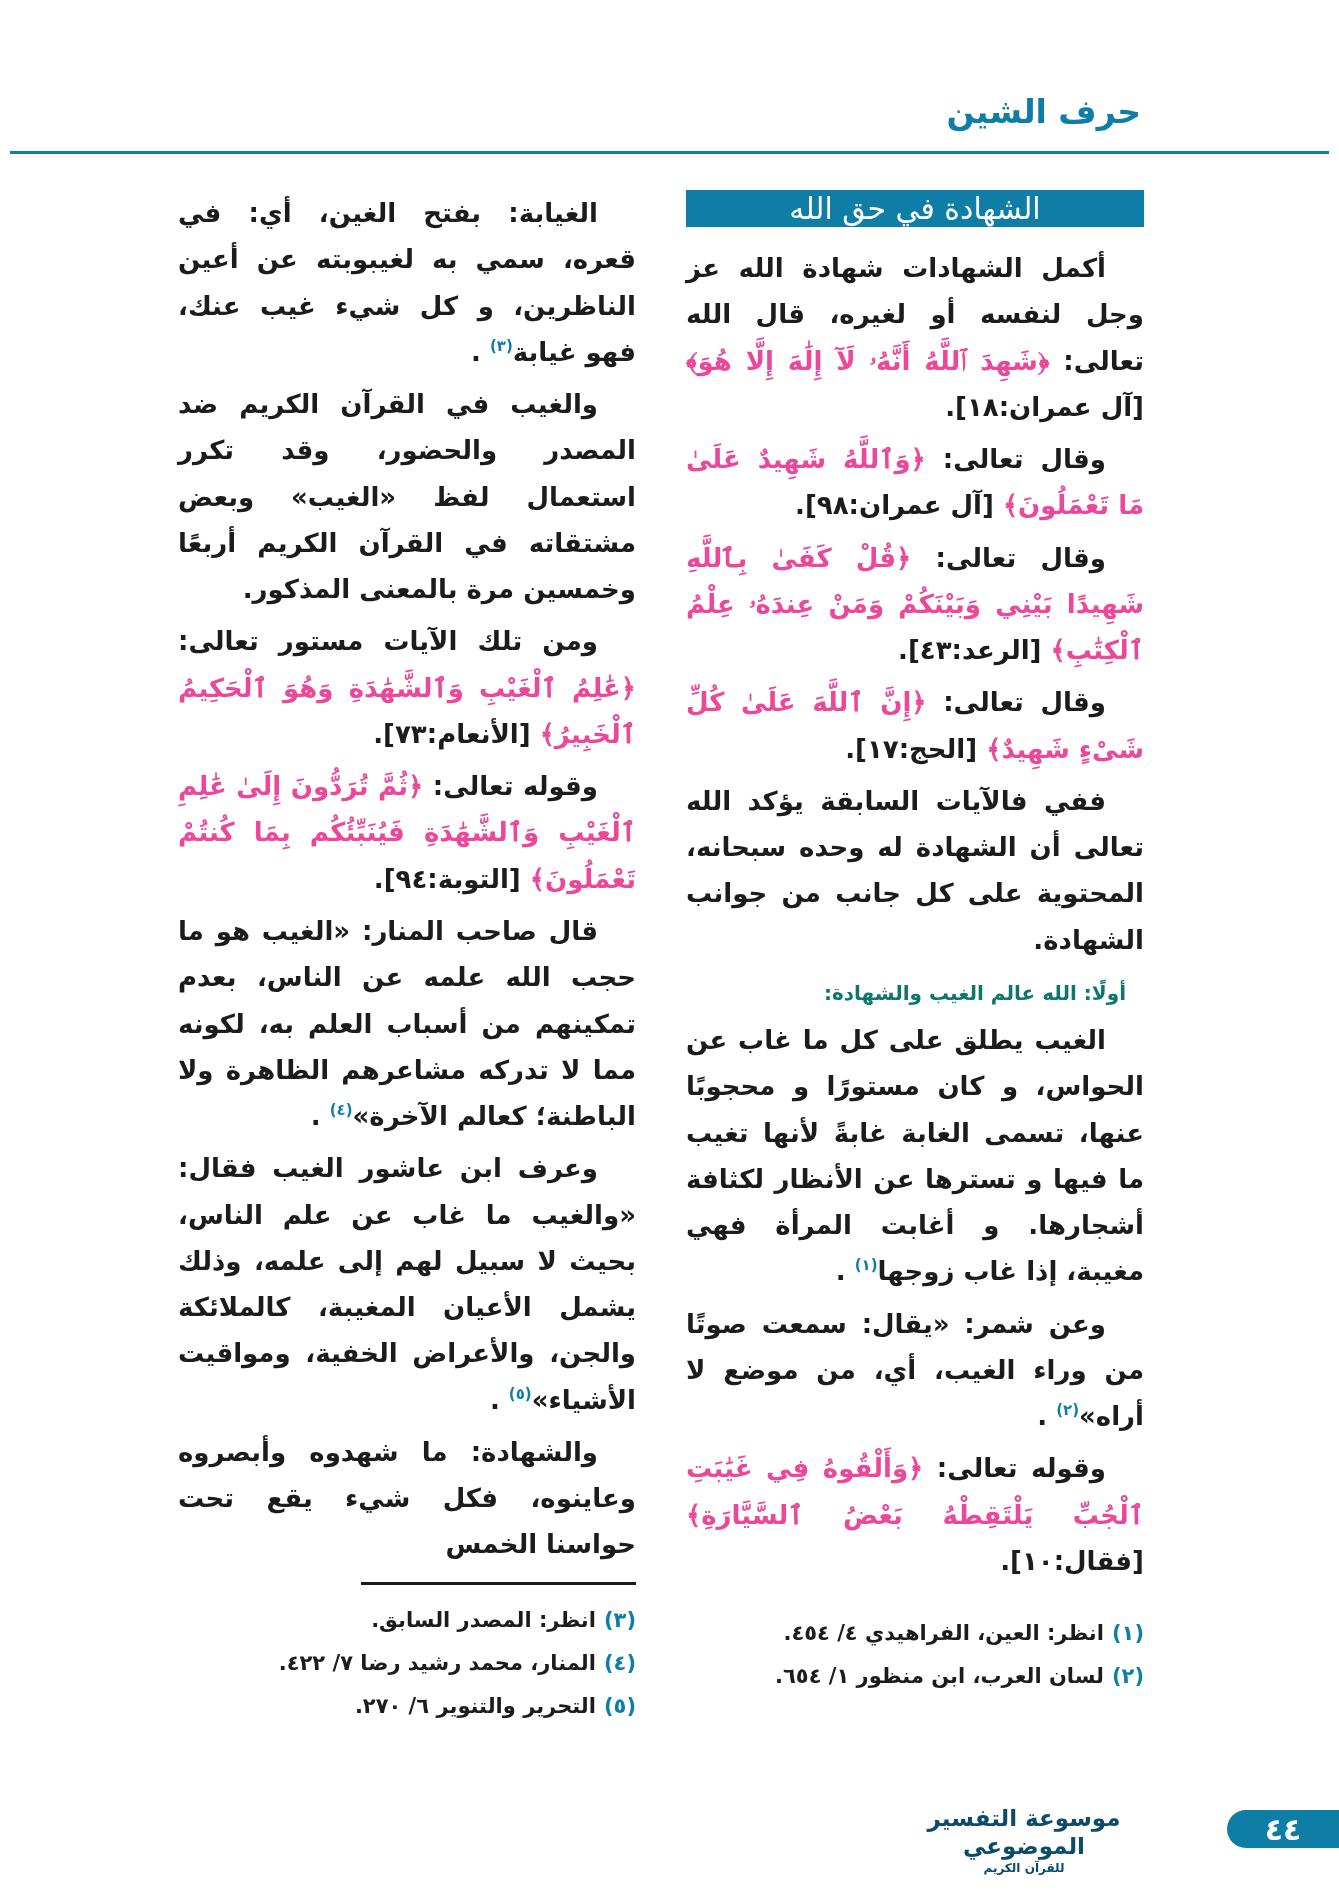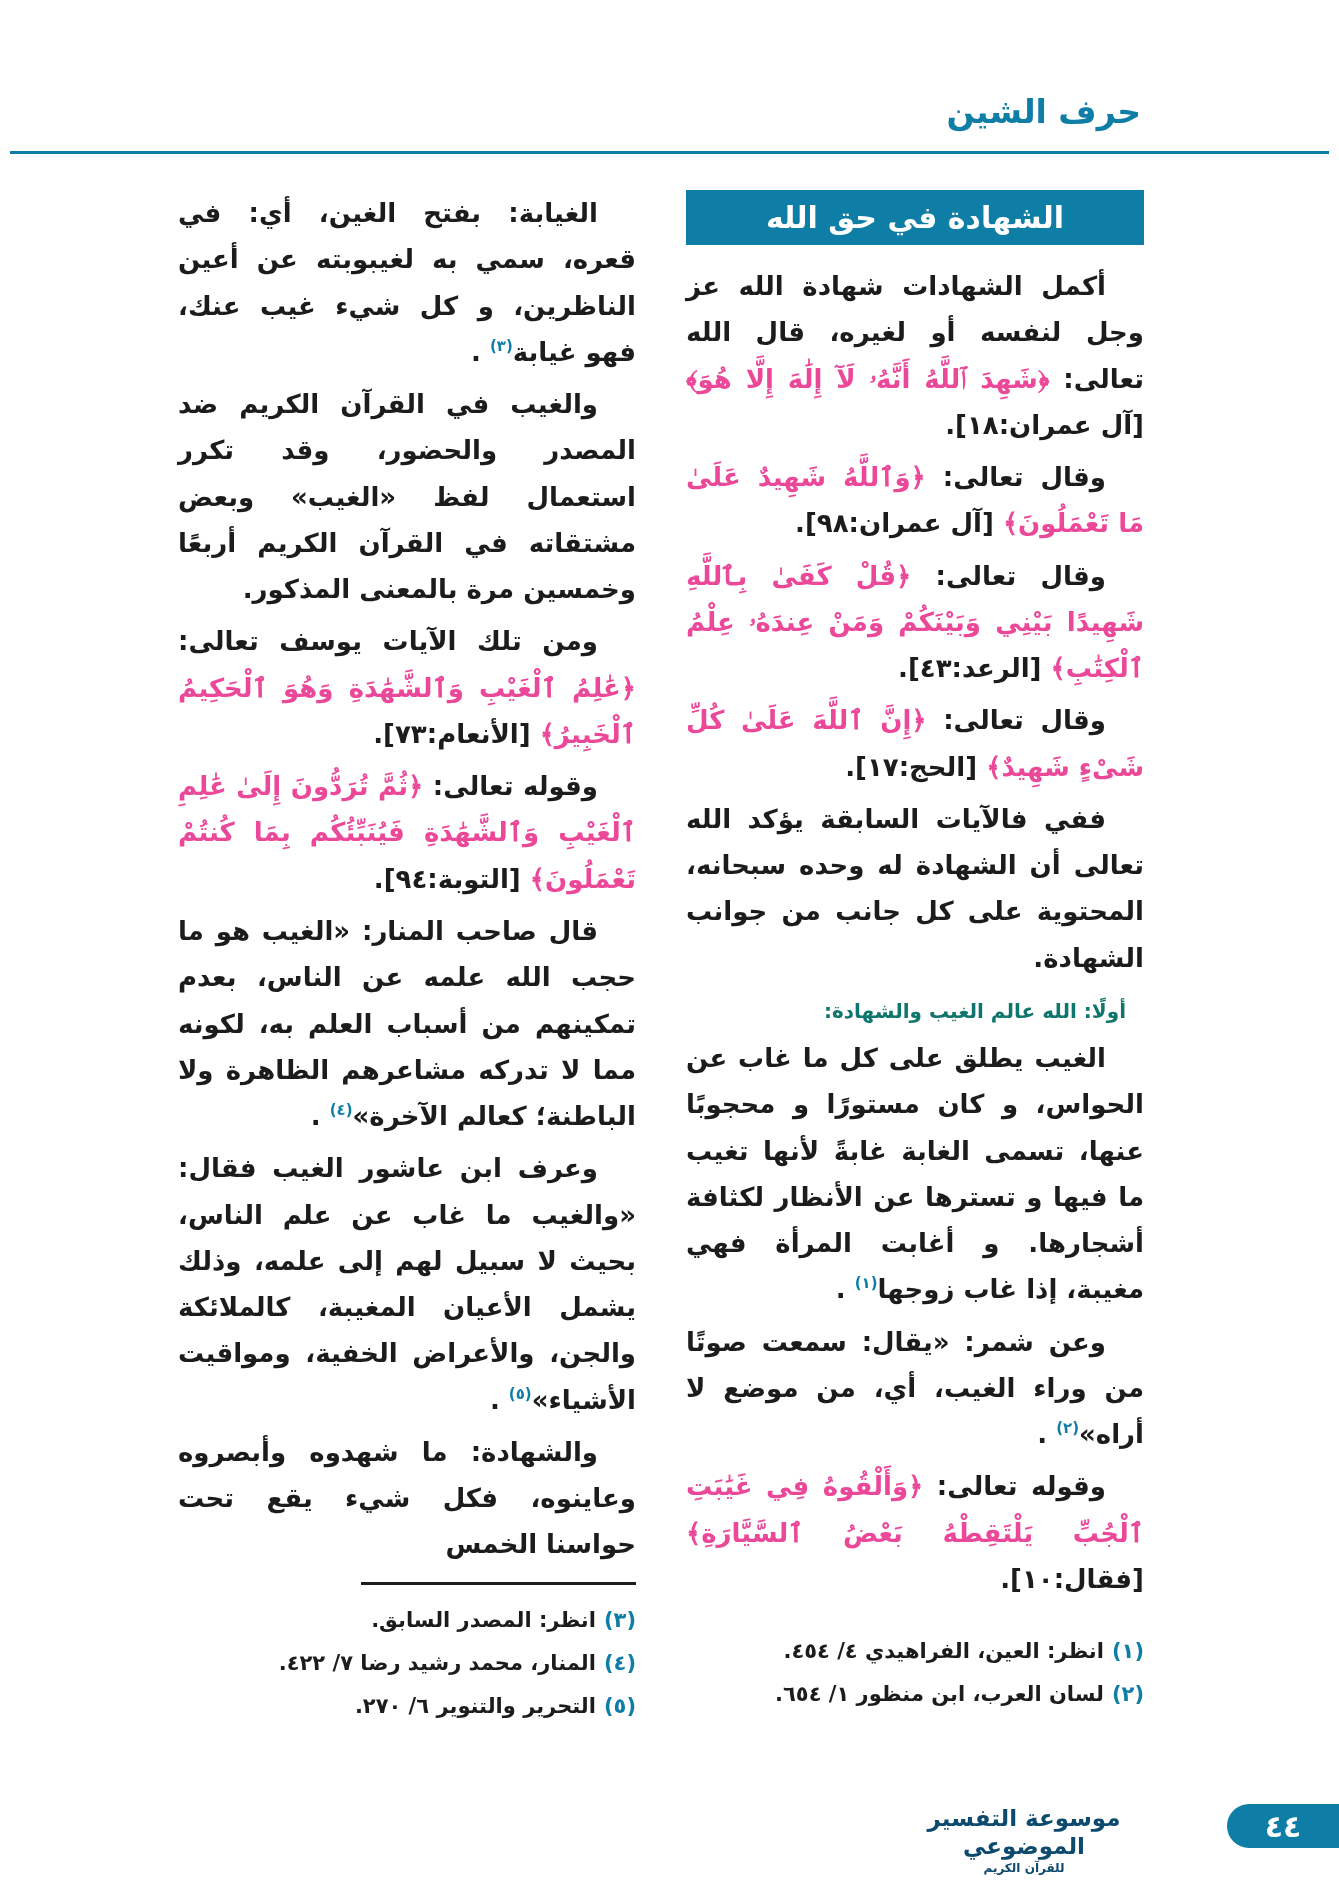--- a/index.html
+++ b/index.html
@@ -39,22 +39,22 @@
     left: 178px;
     display: flex;
     gap: 50px;
   }
   .col { flex: 1; min-width: 0; }
   .section-title {
     background: #0f7ea6;
     color: #ffffff;
     text-align: center;
     font-size: 30px;
-    font-weight: bold;
-    padding: 10px 4px;
+    font-weight: normal;
+    padding: 1px 4px;
     margin-bottom: 18px;
   }
   .para {
     font-size: 26px;
     line-height: 1.78;
     font-weight: 600;
     text-align: justify;
     text-indent: 38px;
     margin-bottom: 6px;
   }
@@ -83,21 +83,21 @@
   }
   .footnotes { margin-top: 28px; font-size: 21px; line-height: 2.05; font-weight: 600; }
   .fn-line { white-space: normal; }
   .fn-marker { color: #0f7ea6; font-weight: bold; margin-left: 8px; }
   
   .page-num-box {
     position: absolute;
     bottom: 42px;
     right: 0;
     width: 112px;
-    height: 44px;
+    height: 38px;
     background: #0f7ea6;
     border-radius: 27px 0 0 27px;
     display: flex;
     align-items: center;
     justify-content: center;
     color: #ffffff;
     font-size: 30px;
     font-weight: bold;
   }
   .publisher-logo {
@@ -172,21 +172,21 @@
     <section class="col">
       <p class="para">
         <span>الغيابة: بفتح الغين، أي: في قعره، سمي به لغيبوبته عن أعين الناظرين، و كل شيء غيب عنك، فهو غيابة</span><sup class="fn-sup">(٣)</sup><span> .</span>
       </p>
 
       <p class="para">
         <span>والغيب في القرآن الكريم ضد المصدر والحضور، وقد تكرر استعمال لفظ «الغيب» وبعض مشتقاته في القرآن الكريم أربعًا وخمسين مرة بالمعنى المذكور.</span>
       </p>
 
       <p class="para">
-        <span>ومن تلك الآيات يوسف تعالى: </span><span class="quran">﴿عَٰلِمُ ٱلْغَيْبِ وَٱلشَّهَٰدَةِ وَهُوَ ٱلْحَكِيمُ ٱلْخَبِيرُ﴾</span><span class="ref"> [الأنعام:٧٣].</span>
+        <span>ومن تلك الآيات مستور تعالى: </span><span class="quran">﴿عَٰلِمُ ٱلْغَيْبِ وَٱلشَّهَٰدَةِ وَهُوَ ٱلْحَكِيمُ ٱلْخَبِيرُ﴾</span><span class="ref"> [الأنعام:٧٣].</span>
       </p>
 
       <p class="para">
         <span>وقوله تعالى: </span><span class="quran">﴿ثُمَّ تُرَدُّونَ إِلَىٰ عَٰلِمِ ٱلْغَيْبِ وَٱلشَّهَٰدَةِ فَيُنَبِّئُكُم بِمَا كُنتُمْ تَعْمَلُونَ﴾</span><span class="ref"> [التوبة:٩٤].</span>
       </p>
 
       <p class="para">
         <span>قال صاحب المنار: «الغيب هو ما حجب الله علمه عن الناس، بعدم تمكينهم من أسباب العلم به، لكونه مما لا تدركه مشاعرهم الظاهرة ولا الباطنة؛ كعالم الآخرة»</span><sup class="fn-sup">(٤)</sup><span> .</span>
       </p>
 

